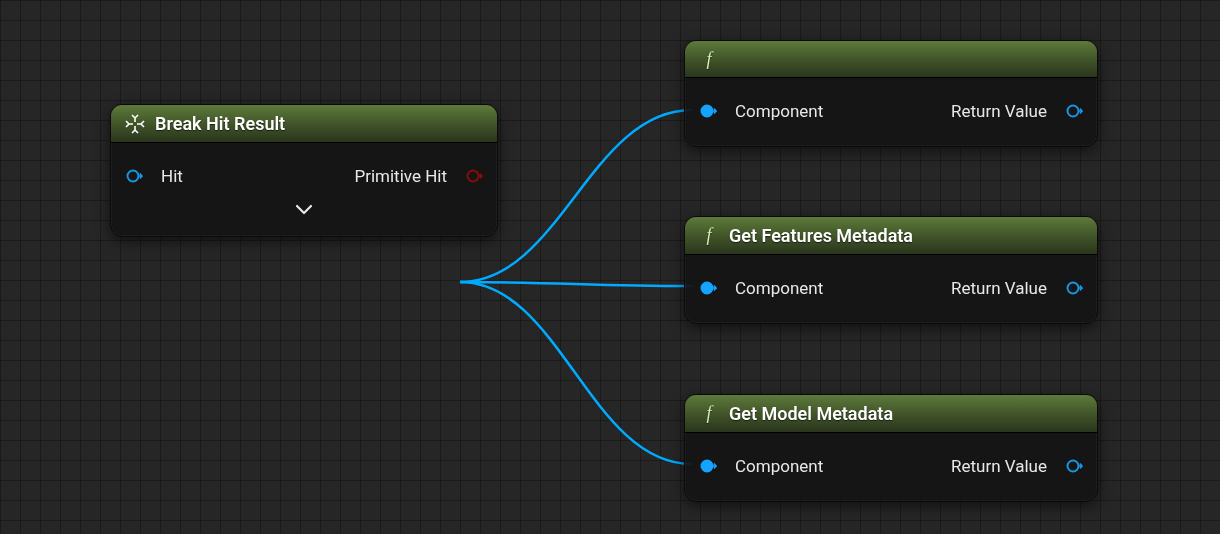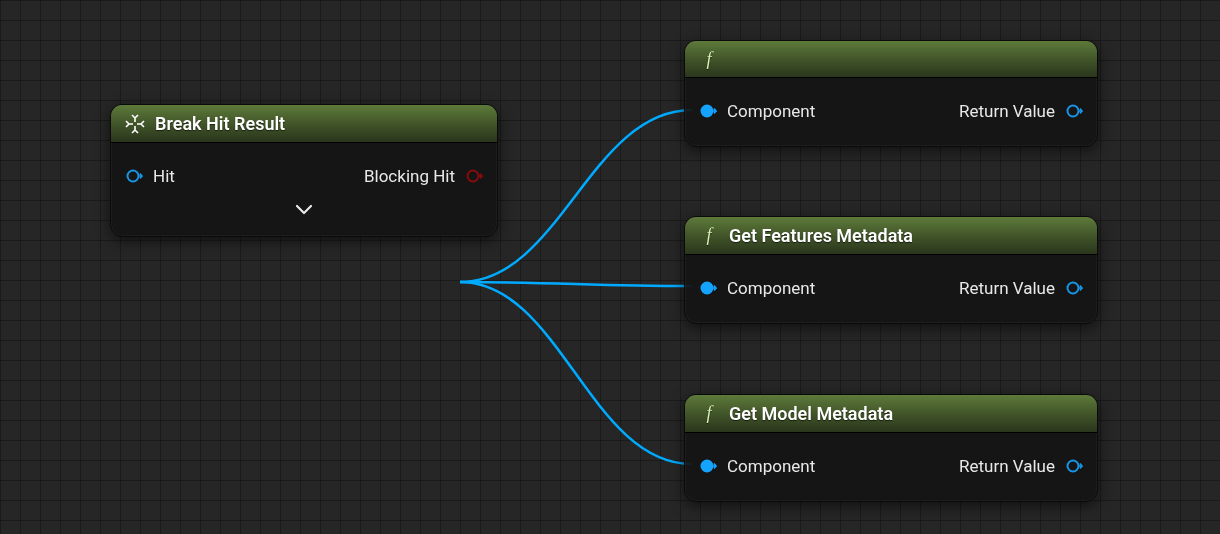--- a/index.html
+++ b/index.html
@@ -51,21 +51,21 @@
   .node-body { padding: 12px 14px 14px 14px; }
   .row {
     display: flex;
     justify-content: space-between;
     align-items: center;
     min-height: 42px;
   }
   .pin {
     display: flex;
     align-items: center;
-    gap: 10px;
+    gap: 18px;
     font-size: 17px;
     white-space: nowrap;
   }
   .pin.right { flex-direction: row-reverse; }
   .pin-dot {
     width: 18px; height: 18px;
     display: inline-flex; align-items: center; justify-content: center;
   }
   .pin-dot svg { width: 18px; height: 18px; display: block; }
   .expand {
@@ -108,21 +108,21 @@
         </span>
         <span>Hit</span>
       </div>
       <div class="pin right">
         <span class="pin-dot">
           <svg viewBox="0 0 18 18">
               <circle cx="8" cy="9" r="5.5" fill="none" stroke="#8a0b0b" stroke-width="2"></circle>
               <path d="M13 9 L17 9 L15 6.5 M17 9 L15 11.5" stroke="#8a0b0b" stroke-width="1.5" fill="none"></path>
             </svg>
         </span>
-        <span>Blocking Hit</span>
+        <span>Primitive Hit</span>
       </div>
     </div>
     <div class="expand">
       <span>
         <svg viewBox="0 0 18 12">
             <path d="M2 2 L9 9 L16 2" stroke="#e8e8e8" stroke-width="2.2" fill="none" stroke-linecap="round" stroke-linejoin="round"></path>
           </svg>
       </span>
     </div>
   </div>

